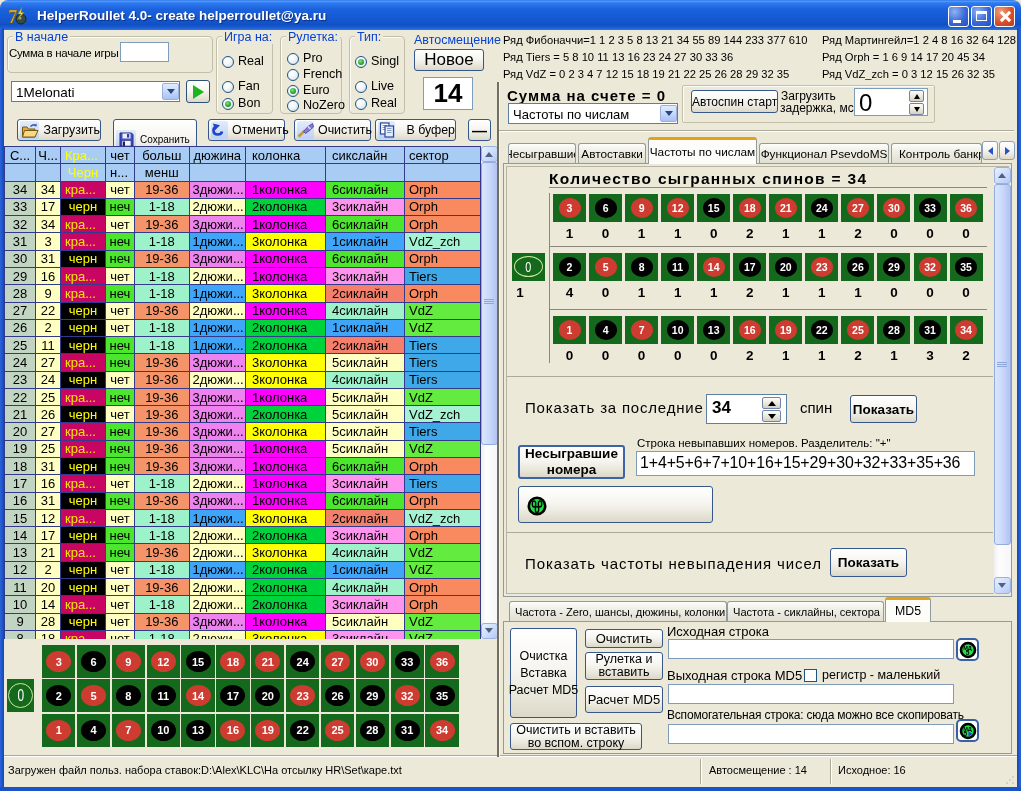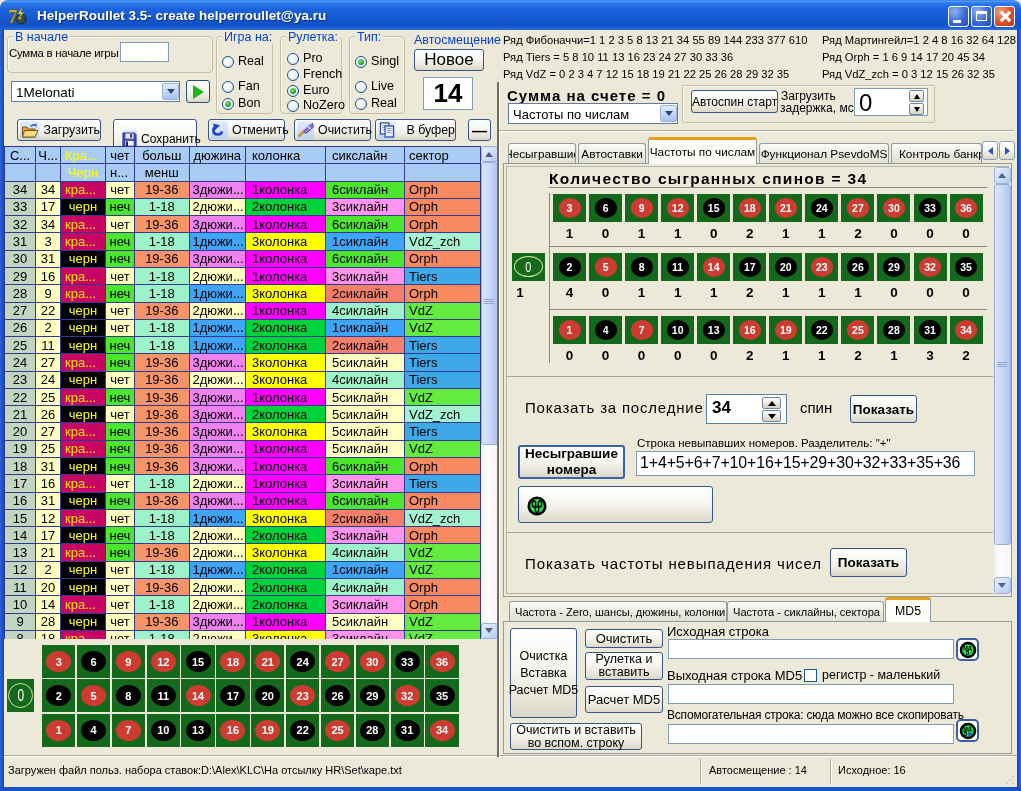--- a/index.html
+++ b/index.html
@@ -45,21 +45,21 @@
 <div class="a" style="left:0;top:0;width:1021px;height:30px;border-radius:8px 8px 0 0;background:linear-gradient(180deg,#2a70e8 0%,#58a0f4 4%,#2f7cf0 9%,#1c62dd 30%,#155ad4 60%,#1150c4 82%,#1b60d4 93%,#2d76e4 100%)"></div>
 <div class="a" style="left:0;top:28px;width:4px;height:759px;background:linear-gradient(90deg,#2b65dc,#1448b4)"></div>
 <div class="a" style="left:1017px;top:28px;width:4px;height:759px;background:linear-gradient(90deg,#1448b4,#2b65dc)"></div>
 <div class="a" style="left:0;top:787px;width:1021px;height:4px;background:#1a53c6"></div>
 <svg class="a" style="left:7px;top:5px" width="22" height="22" viewBox="0 0 22 22">
 <text x="1" y="18" font-family="Liberation Serif" font-size="19" font-weight="bold" fill="#e8c23a" stroke="#7a5a10" stroke-width="0.7">7</text>
 <circle cx="14" cy="14" r="5" fill="#3a4a42" stroke="#1a241e" stroke-width="1"></circle>
 <circle cx="13" cy="13" r="1.5" fill="#7fae8f"></circle>
 <path d="M15 2 L11 9 L14 9 L10 15 L17 7.5 L14 7.5 Z" fill="#f4e43a" stroke="#8a7a10" stroke-width="0.5"></path>
 </svg>
-<div class="lbl" style="left:37px;top:8px;font-size:13.5px;font-weight:bold;color:#fff;text-shadow:1px 1px 1px rgba(0,0,40,.5)">HelperRoullet 3.5- create helperroullet@ya.ru</div>
+<div class="lbl" style="left:37px;top:8px;font-size:13.5px;font-weight:bold;color:#fff;text-shadow:1px 1px 1px rgba(0,0,40,.5)">HelperRoullet 4.0- create helperroullet@ya.ru</div>
 <div class="a" style="left:948px;top:6px;width:21px;height:21px;border:1px solid #fff;border-radius:3px;
  background:radial-gradient(circle at 30% 25%,#8fb2f2 0%,#3a68d8 55%,#2250be 100%)">
  <div class="a" style="left:4px;top:13px;width:8px;height:3px;background:#fff"></div>
   </div>
 <div class="a" style="left:971px;top:6px;width:21px;height:21px;border:1px solid #fff;border-radius:3px;
  background:radial-gradient(circle at 30% 25%,#8fb2f2 0%,#3a68d8 55%,#2250be 100%)">
  <div class="a" style="left:4px;top:4px;width:11px;height:10px;border:1px solid #fff;border-top:3px solid #fff"></div>
   </div>
 <div class="a" style="left:994px;top:6px;width:21px;height:21px;border:1px solid #fff;border-radius:3px;
  background:radial-gradient(circle at 30% 25%,#f0a080 0%,#d9512c 55%,#bc3a16 100%);
@@ -114,21 +114,21 @@
 <span style="width:20px;height:18px;border-radius:2px;background:linear-gradient(180deg,#e2edfc,#bcd2f4);display:flex;align-items:center;justify-content:center">
       <svg width="18" height="17" viewBox="0 0 18 17">
 <path d="M1.5 5 L6 5 L7.5 7 L14 7 L14 15 L1.5 15 Z" fill="#e8a33d" stroke="#7a5a10" stroke-width="1"></path>
 <path d="M3.5 8.5 L17 8.5 L14 15 L1.5 15 Z" fill="#f8d981" stroke="#7a5a10" stroke-width="1"></path>
 <path d="M9.5 4.5 q3-3 5.5-1" stroke="#3858b8" fill="none" stroke-width="1.5"></path>
 <path d="M15.5 1.5 L15.6 4.4 L12.8 4" fill="#3858b8"></path>
       </svg>
     </span>
 <span style="margin-left:4px">Загрузить</span>
   </div>
-<div class="btn" style="left:113px;top:119px;width:84px;height:40px;justify-content:flex-start;padding-left:8px;font-size:12px">
+<div class="btn" style="left:113px;top:119px;width:84px;height:40px;justify-content:flex-start;padding-left:2px;font-size:10px">
 <span style="width:20px;height:18px;border-radius:2px;background:linear-gradient(180deg,#e2edfc,#bcd2f4);display:flex;align-items:center;justify-content:center">
       <svg width="15" height="15" viewBox="0 0 15 15">
 <path d="M1 1 L12.5 1 L14 2.5 L14 14 L1 14 Z" fill="#4553c8" stroke="#222a80" stroke-width="1"></path>
 <rect x="3.5" y="1.5" width="8" height="5" fill="#eceffa"></rect>
 <rect x="8" y="2" width="2.2" height="3.6" fill="#343ea8"></rect>
 <rect x="3" y="8.5" width="9" height="5.5" fill="#f4f6fc" stroke="#222a80" stroke-width="0.6"></rect>
 <rect x="4" y="9.5" width="2" height="4.5" fill="#1a2060"></rect>
       </svg>
     </span>
 <span style="margin-left:4px">Сохранить</span>

